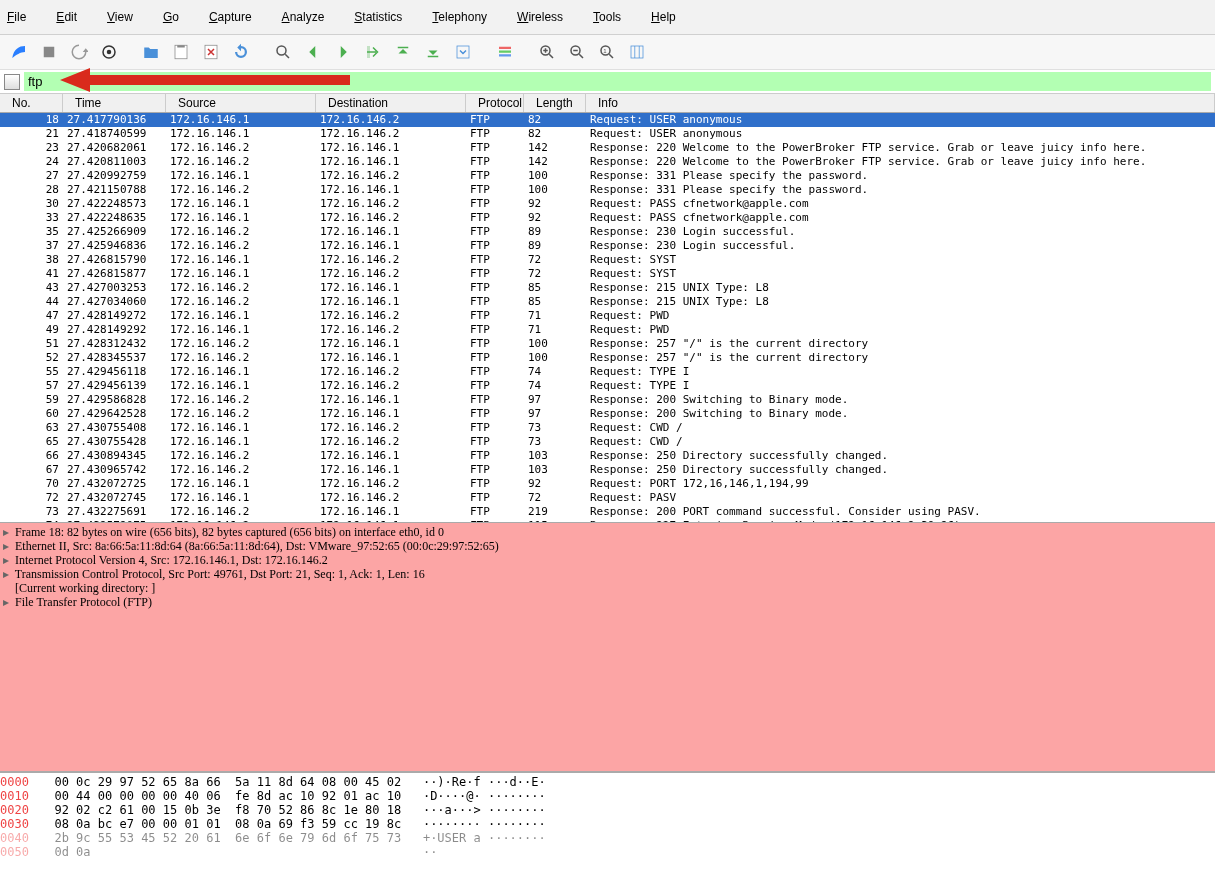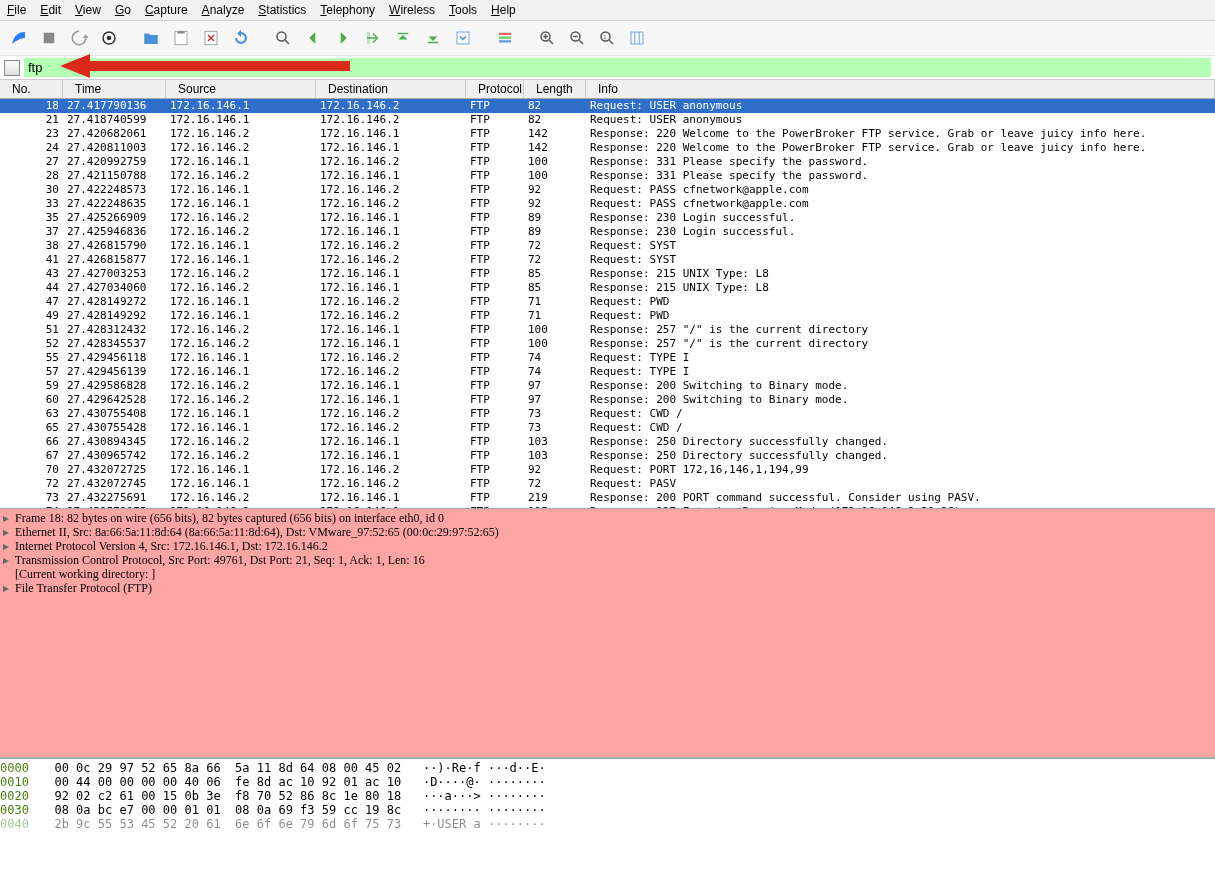--- a/index.html
+++ b/index.html
@@ -1,17 +1,17 @@
 <!DOCTYPE html>
 <html><head>
 <meta charset="utf-8">
 <style>
   *{box-sizing:border-box;margin:0;padding:0}
   body{font-family:sans-serif;font-size:12px;background:#fff;width:1215px;height:874px;overflow:hidden;position:relative}
-  .menubar{display:flex;gap:14px;padding:3px 7px;border-bottom:1px solid #d0d0d0;background:#f2f2f2}
+  .menubar{display:flex;gap:30px;padding:10px 7px;border-bottom:1px solid #d0d0d0;background:#f2f2f2}
   .menubar span{cursor:default}
   .menubar span::first-letter{text-decoration:underline}
   .toolbar{display:flex;align-items:center;gap:4px;padding:4px 6px;background:#f7f7f7;border-bottom:1px solid #e0e0e0}
   .toolbar .sep{width:8px}
   .tbtn{width:26px;height:26px;display:flex;align-items:center;justify-content:center;border:1px solid transparent;border-radius:3px}
   .tbtn svg{width:18px;height:18px}
   .filterbar{display:flex;align-items:center;padding:2px 4px;background:#fff;border-bottom:1px solid #ccc;position:relative}
   .filterbar .bm{width:16px;height:16px;border:1px solid #888;background:linear-gradient(#fff,#ddd);margin-right:4px}
   .filterbar input{flex:1;border:none;background:#b3ffb3;padding:2px 4px;font-family:sans-serif;font-size:13px;outline:none}
   .arrow-overlay{position:absolute;left:60px;top:-2px;width:290px;height:24px;pointer-events:none;z-index:5}
@@ -29,21 +29,21 @@
   .row>div{padding:0 4px;overflow:hidden}
   .row.sel{background:#2f6fca;color:#fff}
   .row .c-no{text-align:right}
   .row .c-len{text-align:left}
   .row .c-info{flex:1}
   .tree{height:250px;overflow:auto;background:#fca5a5;font-family:Liberation Serif, serif;font-size:12px;border-bottom:2px solid #aaa;padding:2px 0}
   .tree .titem{white-space:pre;line-height:14px}
   .tree .titem .tw{display:inline-block;width:12px;text-align:center;color:#666}
   .hex{height:90px;overflow:auto;background:#fff;font-family:"DejaVu Sans Mono",monospace;font-size:12px;padding:2px 0}
   .hex .hrow{white-space:pre;line-height:14px}
-  .hex .off{color:#4d7c0f;display:inline-block;width:40px}
+  .hex .off{color:#ef4444;display:inline-block;width:40px}
   .hex .dim{opacity:.45}
 </style>
 </head>
 <body>
 
 <div class="menubar" id="menubar">
     <span>File</span>
     <span>Edit</span>
     <span>View</span>
     <span>Go</span>
@@ -237,13 +237,14 @@
     <div class="titem"><span class="tw"> </span> [Current working directory: ]</div>
     <div class="titem"><span class="tw">▸</span> File Transfer Protocol (FTP)</div>
   </div>
 
 <div class="hex" id="hex">
     <div class="hrow"><span class="off">0000</span>  00 0c 29 97 52 65 8a 66  5a 11 8d 64 08 00 45 02   ··)·Re·f ···d··E·</div>
     <div class="hrow"><span class="off">0010</span>  00 44 00 00 00 00 40 06  fe 8d ac 10 92 01 ac 10   ·D····@· ········</div>
     <div class="hrow"><span class="off">0020</span>  92 02 c2 61 00 15 0b 3e  f8 70 52 86 8c 1e 80 18   ···a···&gt; ········</div>
     <div class="hrow"><span class="off">0030</span>  08 0a bc e7 00 00 01 01  08 0a 69 f3 59 cc 19 8c   ········ ········</div>
     <div class="hrow dim"><span class="off">0040</span>  2b 9c 55 53 45 52 20 61  6e 6f 6e 79 6d 6f 75 73   +·USER a ········</div>
+    <div class="hrow dim"><span class="off">0050</span>  0d 0a                                              ··</div>
   </div>
 
 </body></html>

